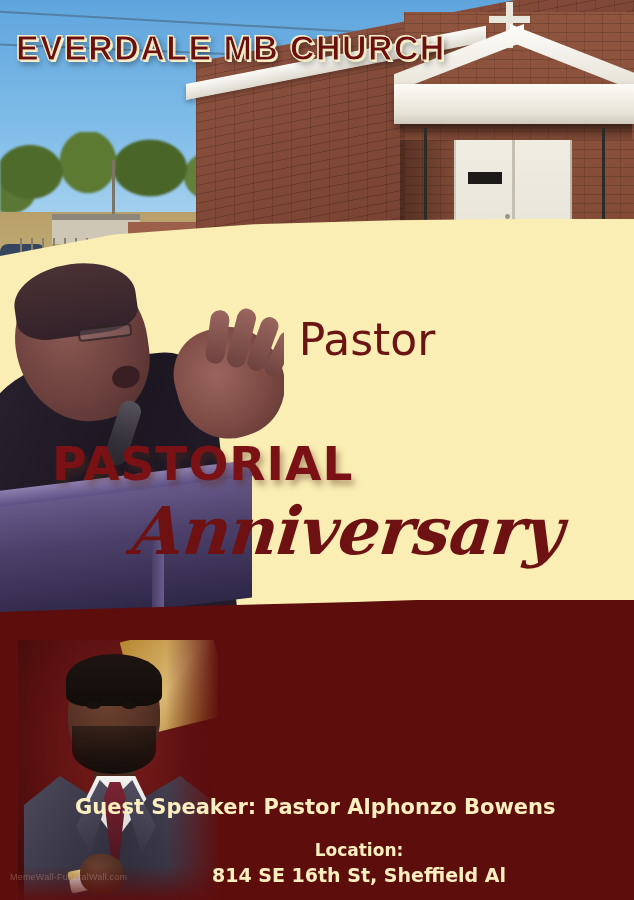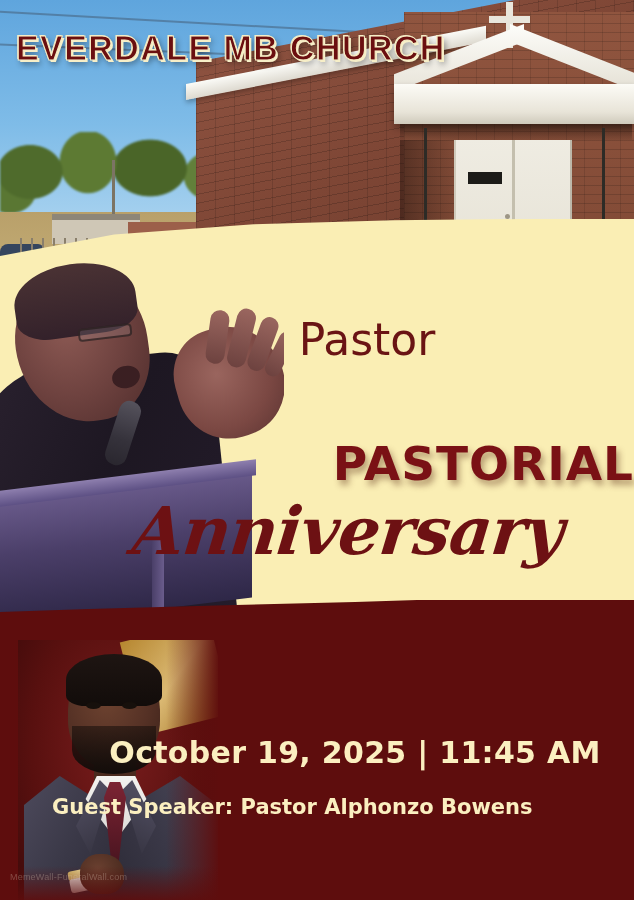--- a/index.html
+++ b/index.html
@@ -282,21 +282,21 @@
     position:absolute; left:0; top:366px; width:634px;
     text-align:center;
     padding-left:28px;
     font-size:47px; font-weight:normal;
     color:#6a1414;
     font-family:"DejaVu Sans", sans-serif;
     white-space:nowrap;
   }
   .t-pastorial {
     position:absolute; left:0; top:436px; width:634px;
-    text-align:right; padding-left:52px;
+    text-align:left; padding-left:52px;
     font-size:47px; font-weight:bold; letter-spacing:1px;
     color:#7a1115;
     font-family:"DejaVu Sans", sans-serif;
     text-shadow:3px 5px 6px rgba(90,45,25,.42);
   }
   .t-anniv {
     position:absolute; left:0; top:492px; width:634px;
     text-align:center; padding-left:62px;
     font-size:66px;
     color:#6d1113;
@@ -456,21 +456,21 @@
     position:absolute; left:0; top:735px; width:634px;
     text-align:center; padding-left:76px;
     font-size:30px; font-weight:bold;
     color:#fbefc0;
     font-family:"DejaVu Sans", sans-serif;
     letter-spacing:.3px;
     white-space:nowrap;
   }
   .t-guest {
     position:absolute; left:0; top:795px; width:526px;
-    text-align:center; padding-left:52px;
+    text-align:center; padding-left:75px;
     font-size:21px; font-weight:bold;
     color:#fbefc0;
     font-family:"DejaVu Sans", sans-serif;
     white-space:nowrap;
   }
   .t-loc-label {
     position:absolute; left:0; top:840px; width:634px;
     text-align:center; padding-left:84px;
     font-size:17px; font-weight:bold;
     color:#fbefc0;
@@ -574,18 +574,19 @@
     <div class="gp-eye-l"></div>
     <div class="gp-eye-r"></div>
     <div class="gp-beard"></div>
     <div class="gp-watch"></div>
     <div class="gp-cuff"></div>
     <div class="gp-hand"></div>
     <div class="gp-fade-r"></div>
     <div class="gp-fade-b"></div>
   </div>
 
-  <div class="t-date">October 19, 2025 | 11:45 AM</div>
   <div class="t-guest">Guest Speaker: Pastor Alphonzo Bowens</div>
+  <div class="t-loc-label">Location:</div>
+  <div class="t-loc-addr">814 SE 16th St, Sheffield Al</div>
 
   <div class="watermark">MemeWall-FuneralWall.com</div>
 
 </div>
 
 </body></html>

